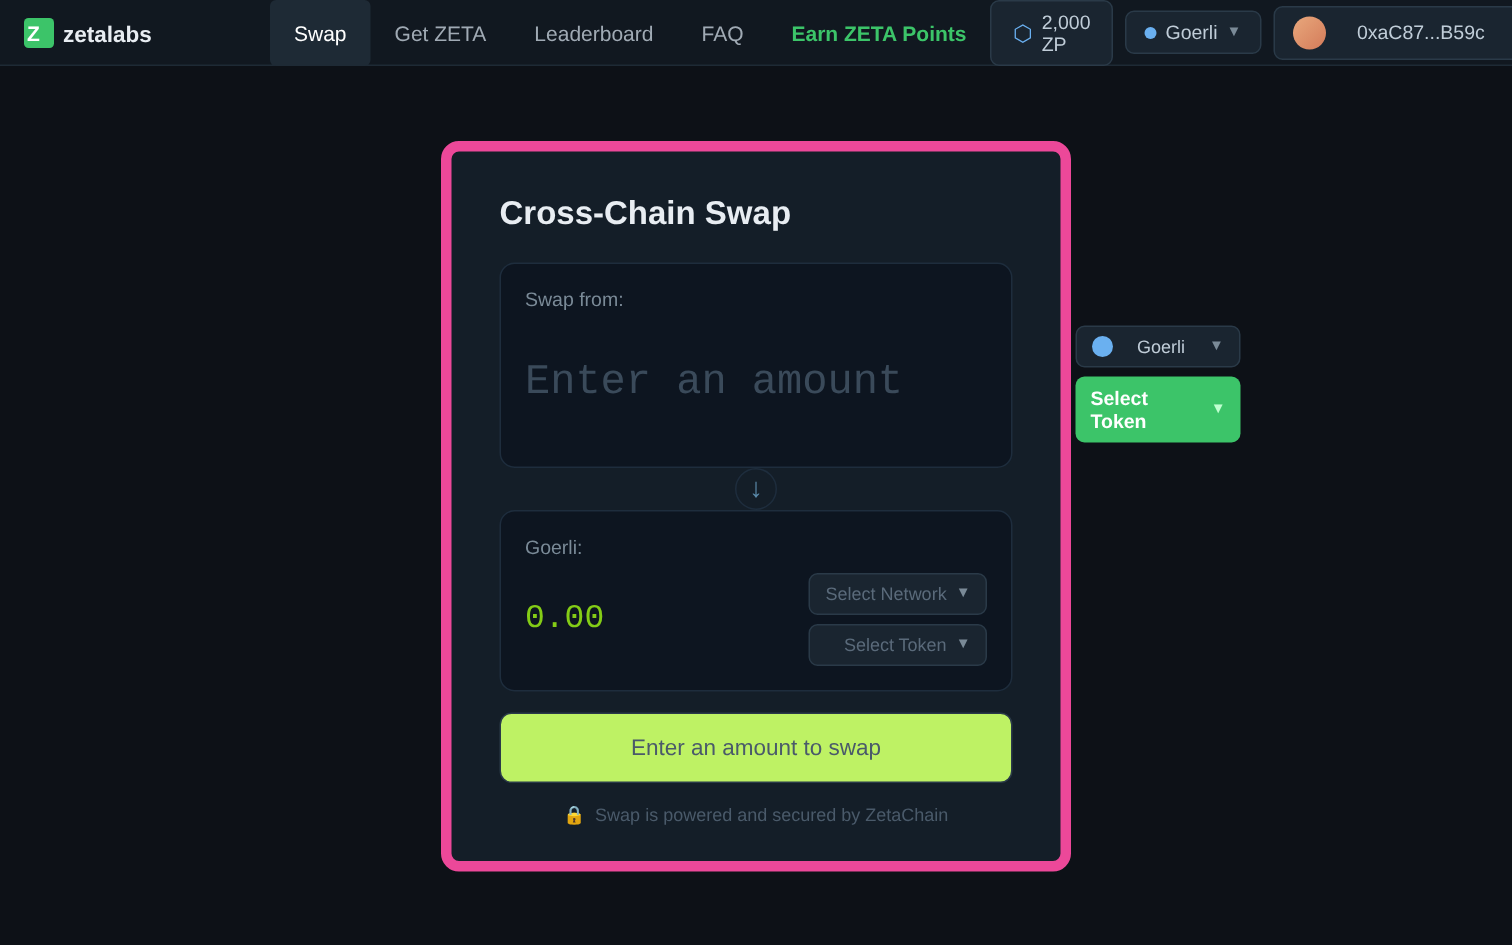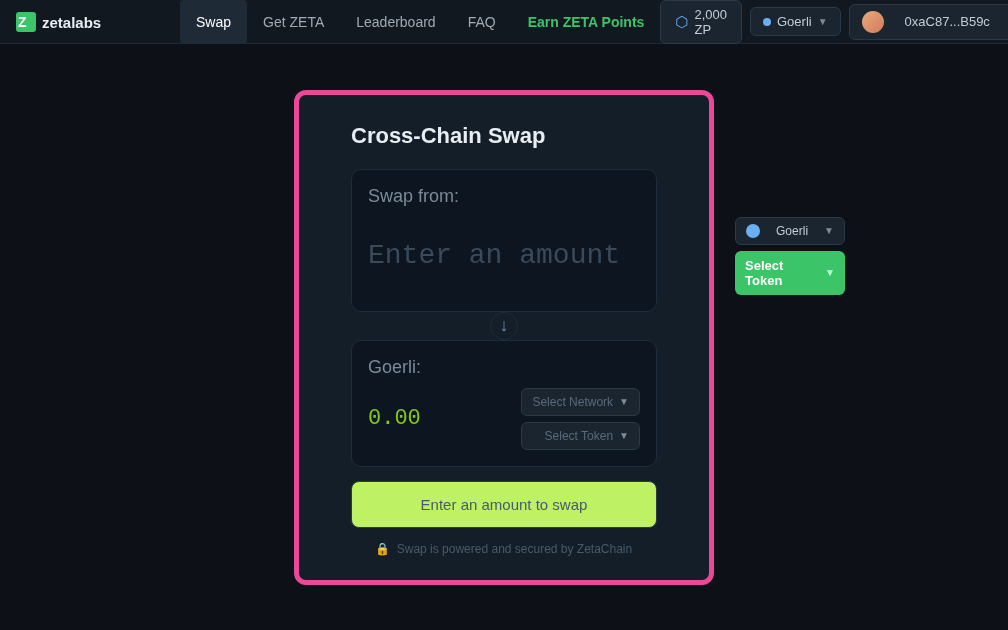--- a/index.html
+++ b/index.html
@@ -128,42 +128,42 @@
       display: flex;
       justify-content: center;
       align-items: center;
       height: calc(630px - 44px);
       background: #0d1117;
     }
 
     
     .card {
       background: #141e28;
-      border: 5px solid #ec4899;
+      border: 7px solid #ec4899;
       border-radius: 12px;
-      padding: 28px 52px 24px;
+      padding: 28px 32px 24px;
       width: 420px;
     }
     .card-title {
       font-size: 22px;
       font-weight: 700;
       color: #e8edf2;
       margin-bottom: 20px;
     }
 
     
     .swap-section {
       background: #0d1520;
       border: 1px solid #1e2d3d;
       border-radius: 10px;
       padding: 16px;
       margin-bottom: 0;
     }
     .section-label {
-      font-size: 18px;
+      font-size: 13px;
       color: #7a8a97;
       margin-bottom: 10px;
     }
     .input-row {
       display: flex;
       align-items: center;
       gap: 10px;
     }
     .amount-input {
       flex: 1;

